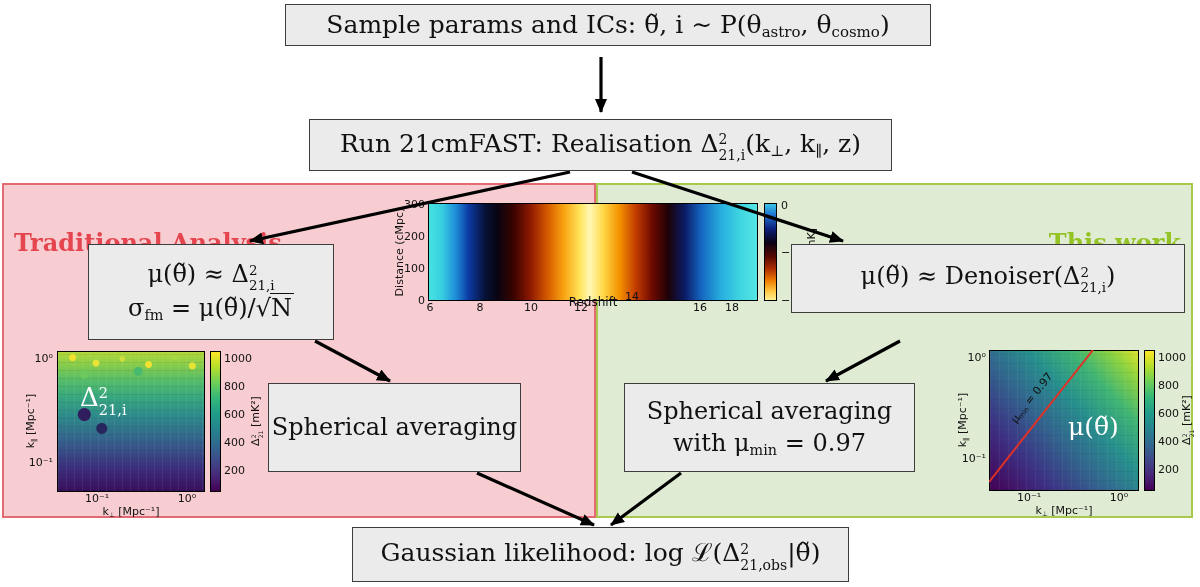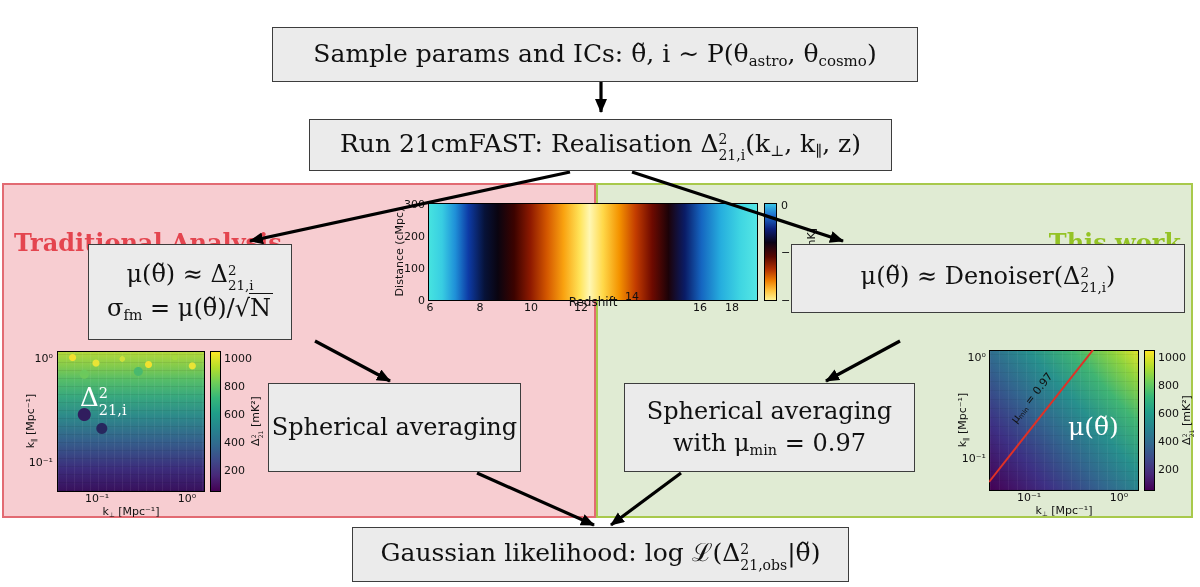--- a/index.html
+++ b/index.html
@@ -12,23 +12,23 @@
   #region-trad{left:2px;top:183px;width:594px;height:335px;background:var(--trad-bg,#f7cdd1);border:2px solid var(--trad-border,#e26a72);}
   #region-work{left:596px;top:183px;width:597px;height:335px;background:var(--work-bg,#e0ebd3);border:2px solid var(--work-border,#a8c94b);}
   .region-title{position:absolute;top:3px;font-size:24px;font-weight:bold;white-space:nowrap;margin-top:40px;}
   #region-trad .region-title{left:10px;color:var(--trad-title,#e4454f);}
   #region-work .region-title{right:10px;color:var(--work-title,#94c325);}
 
   
   .gbox{position:absolute;background:var(--box-bg,#ebebeb);border:1.5px solid var(--box-border,#3d3d3d);
         display:flex;flex-direction:column;align-items:center;justify-content:center;text-align:center;
         font-size:24px;line-height:1.32;z-index:5;white-space:nowrap;}
-  #box-sample{left:272px;top:4px;width:646px;height:55px;font-size:25px;margin-top:23px;}
+  #box-sample{left:285px;top:4px;width:646px;height:42px;font-size:25px;}
   #box-real{left:309px;top:119px;width:583px;height:52px;font-size:25px;}
-  #box-trad-formula{left:88px;top:244px;width:204px;height:96px;}
+  #box-trad-formula{left:88px;top:244px;width:246px;height:96px;}
   #box-work-formula{left:791px;top:244px;width:394px;height:69px;}
   #box-trad-avg{left:268px;top:383px;width:253px;height:89px;}
   #box-work-avg{left:624px;top:383px;width:291px;height:89px;}
   #box-likelihood{left:352px;top:527px;width:497px;height:55px;font-size:25px;}
 
   
   .sb{font-size:0.6em;vertical-align:-0.25em;}
   .ss{display:inline-flex;flex-direction:column;align-items:flex-start;font-size:0.56em;line-height:1.15;vertical-align:0.55em;text-align:left;}
   .mstack{white-space:nowrap;}
   .sqrt .rad{border-top:1.5px solid currentColor;padding:0 2px 0 1px;margin-left:-1px;}

